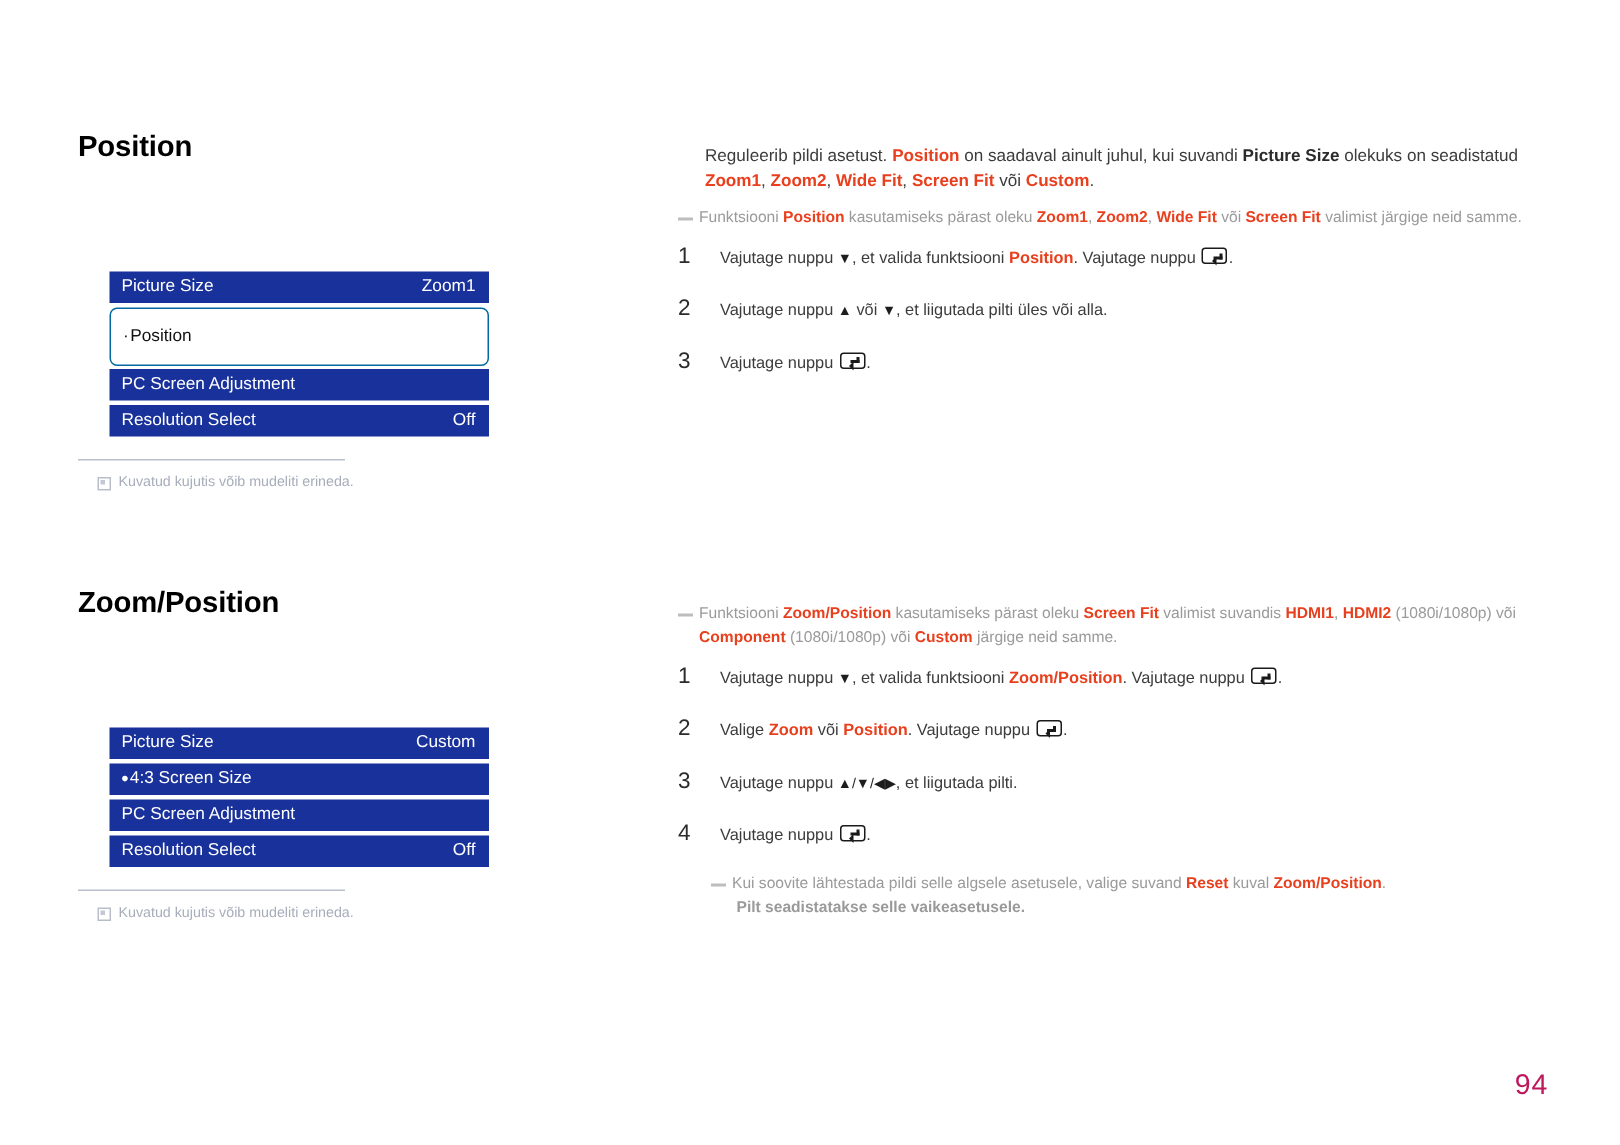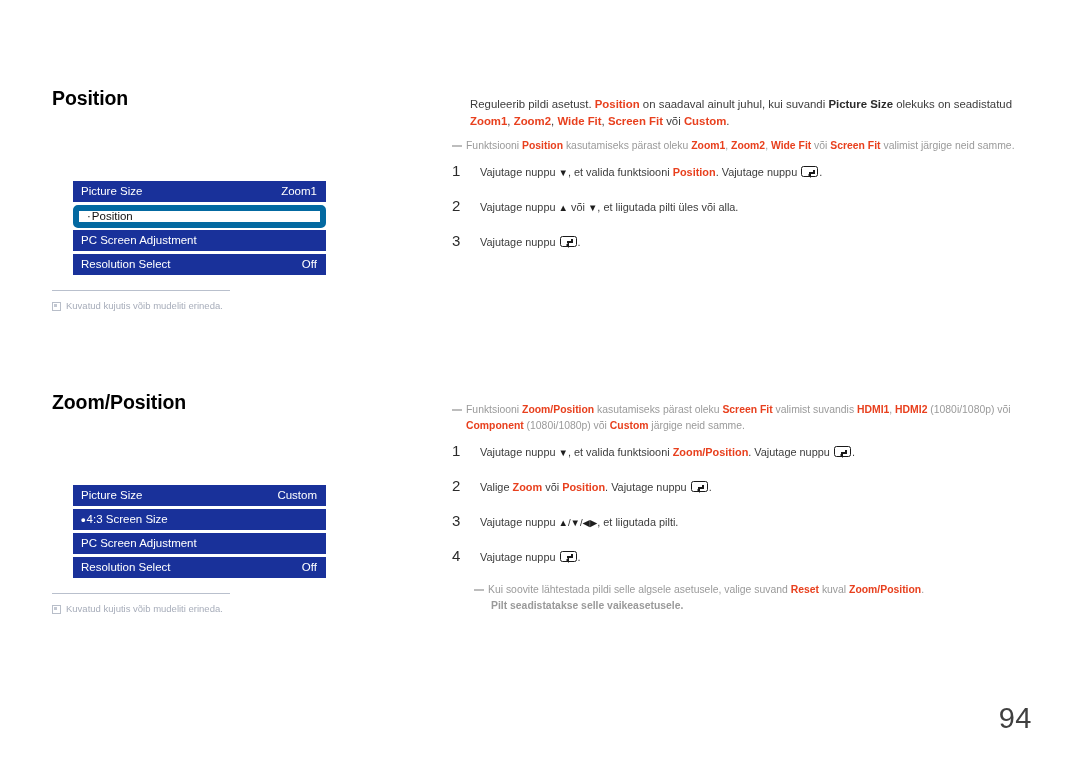--- a/index.html
+++ b/index.html
@@ -71,23 +71,23 @@
     box-sizing: border-box;
     background: #19319a;
     color: #ffffff;
     font-size: 11.5px;
     line-height: 1;
     white-space: nowrap;
   }
   .osd-row.selected {
     background: #ffffff;
     color: #111111;
-    border: 6px solid #0369a1;
+    border: 1px solid #0369a1;
     border-radius: 5px;
-    height: 23px;
+    height: 39px;
     margin-bottom: 2px;
   }
   .osd-label { display: inline-block; }
   .osd-value { display: inline-block; }
   .osd-dot {
     display: inline-block;
     margin-right: 1px;
   }
   .osd-dot.thin { font-size: 11.5px; }
   .osd-dot.bold { font-size: 13px; font-weight: bold; line-height: 0; position: relative; top: 1px; }
@@ -104,20 +104,21 @@
     width: 178px;
     margin-bottom: 9px;
   }
   .osd-foot-text {
     font-size: 9.5px;
     color: #a7adba;
     display: flex;
     align-items: flex-start;
     gap: 5px;
     line-height: 1.2;
+    margin-left: 13px;
   }
   .note-glyph {
     display: inline-block;
     width: 7px;
     height: 7px;
     border: 1px solid #b8bec9;
     position: relative;
     top: 2px;
     flex: none;
   }
@@ -216,22 +217,22 @@
     border-top: 3px solid transparent;
     border-bottom: 3px solid transparent;
     border-right: 3.5px solid #1a1a1a;
   }
 
   
   .page-number {
     position: absolute;
     right: 48px;
     bottom: 28px;
-    font-size: 29px;
-    color: #404040;
+    font-size: 19px;
+    color: #be185d;
     letter-spacing: 0.5px;
   }
 </style>
 </head>
 <body>
 
 <div class="page">
 
   <div class="section" id="section-position">
 

